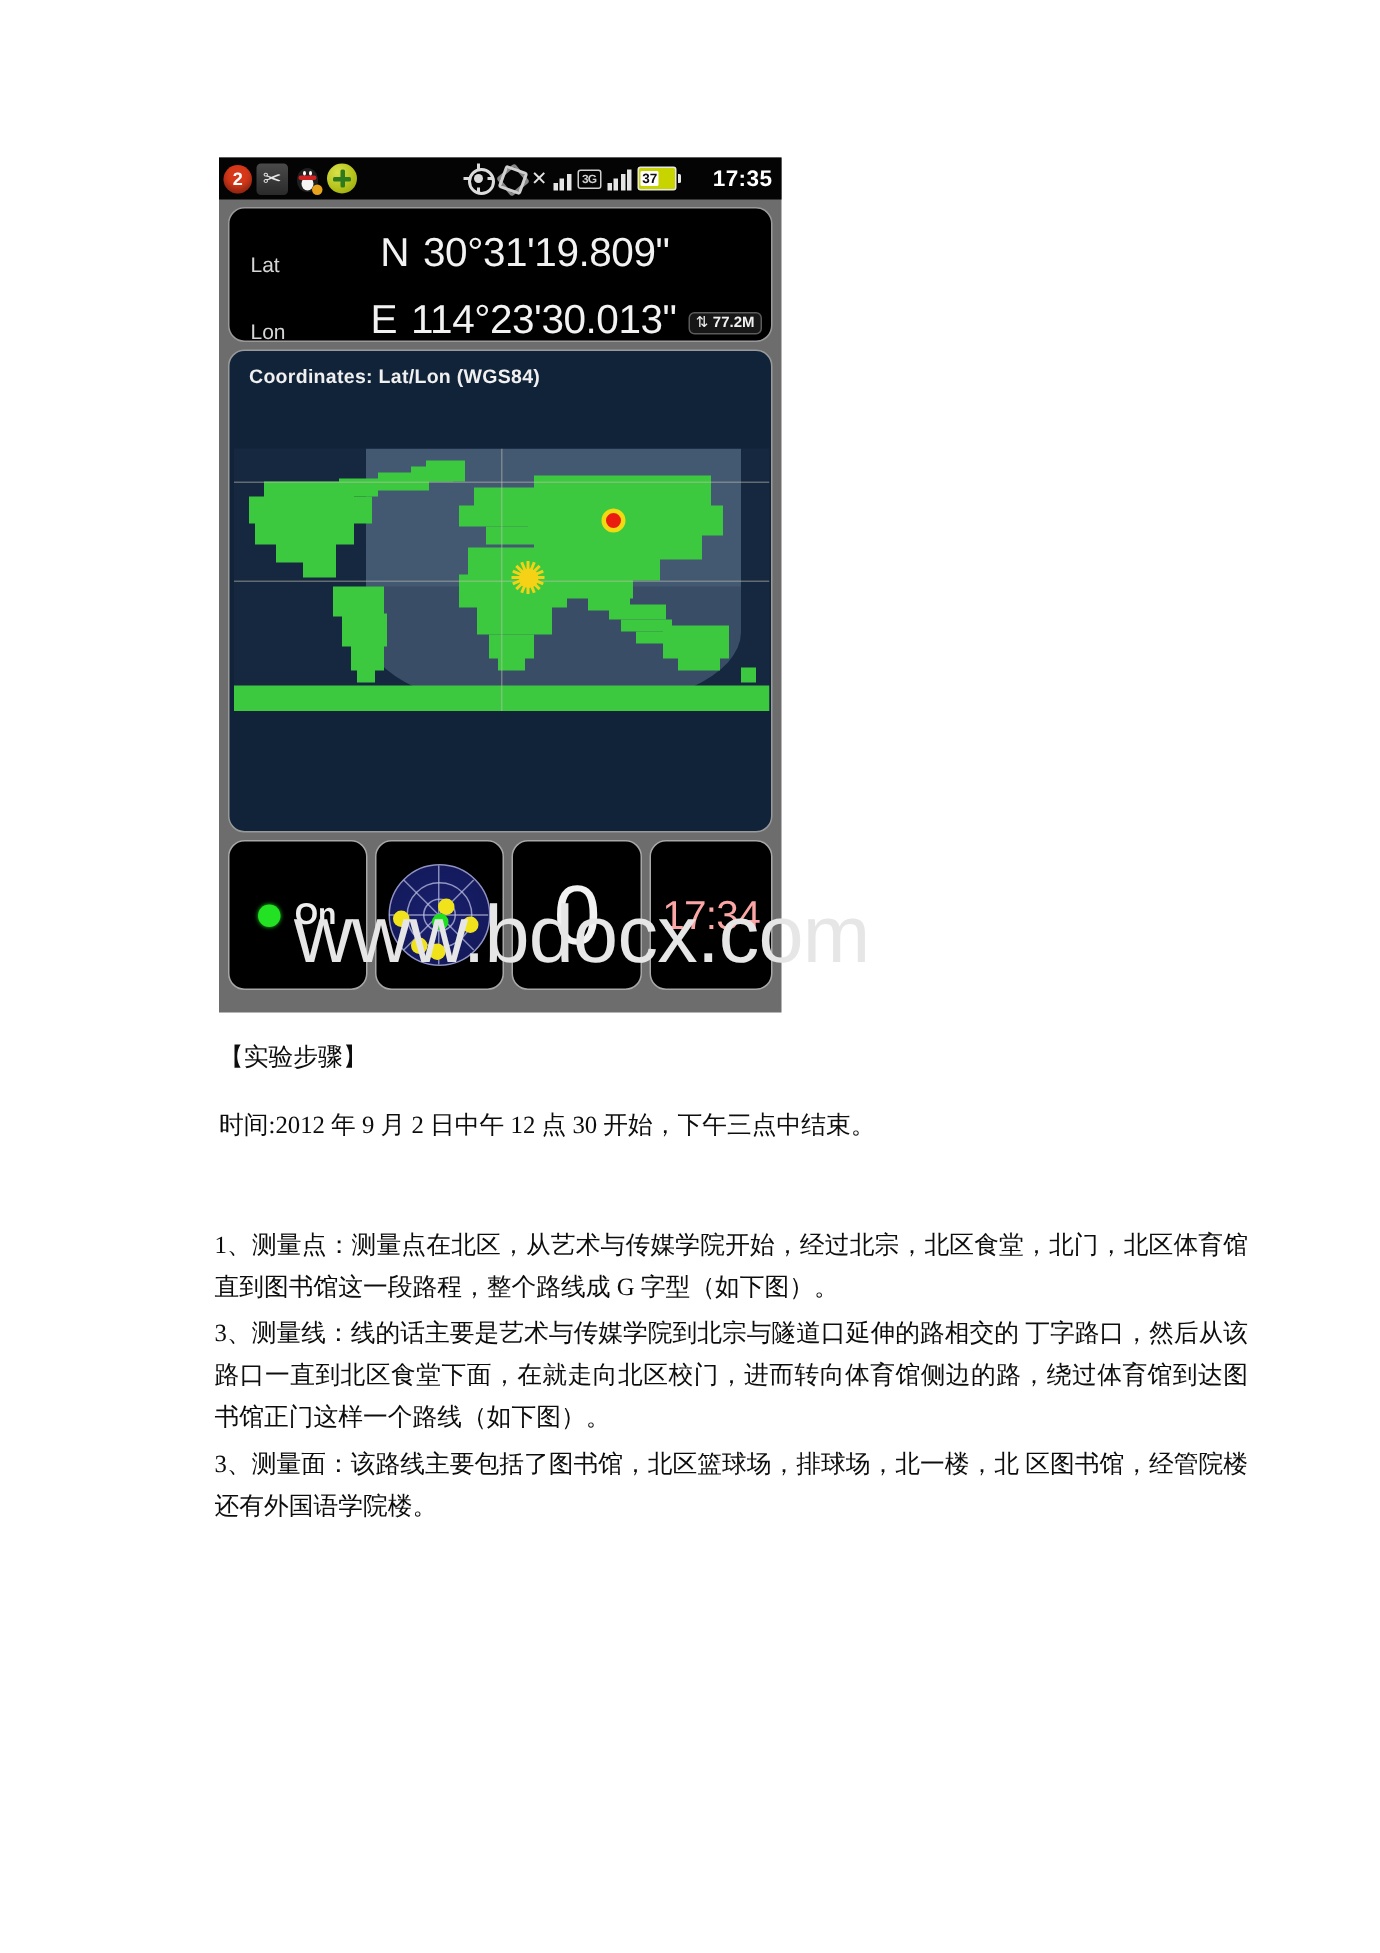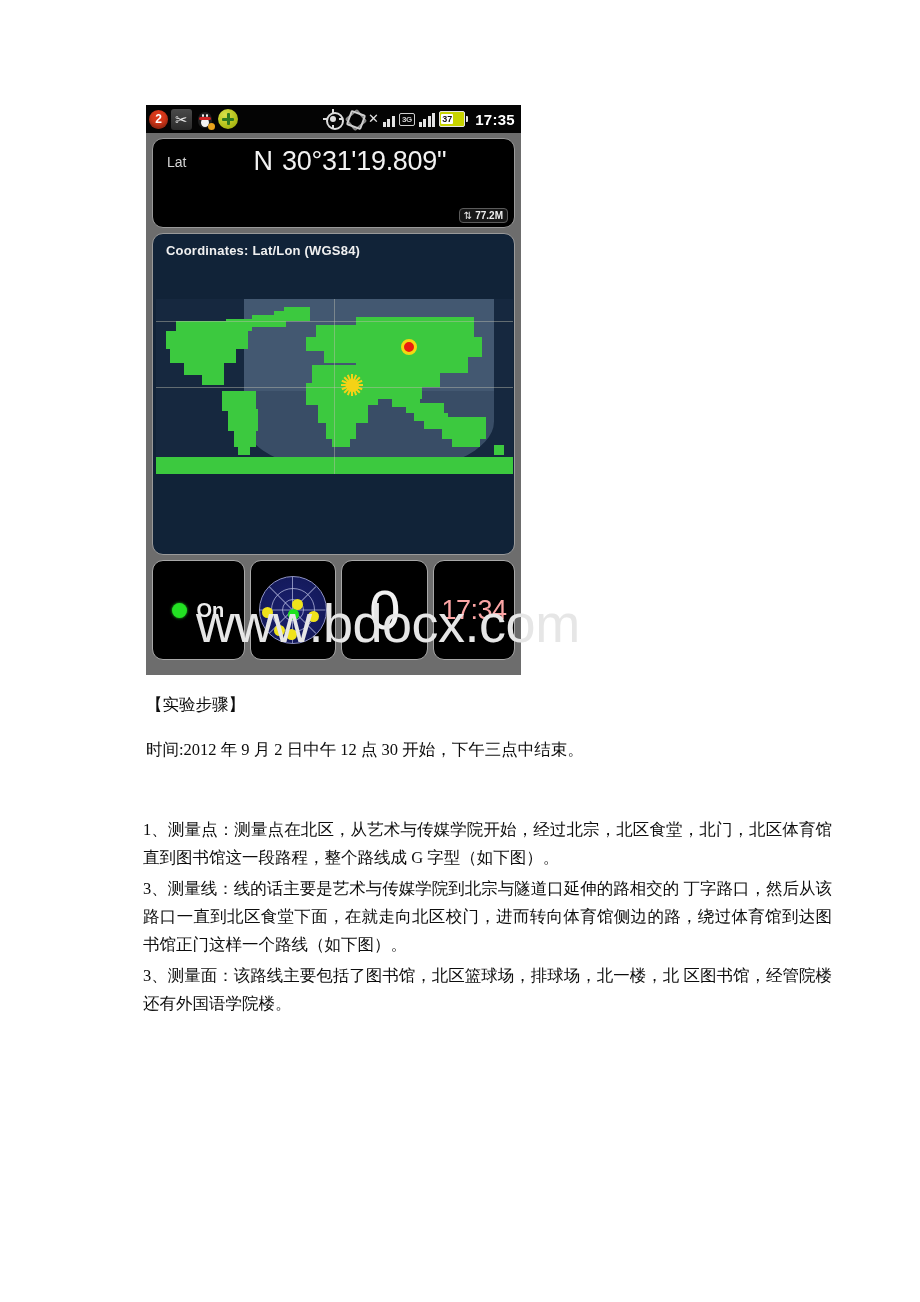--- a/index.html
+++ b/index.html
@@ -124,33 +124,33 @@
   }
   .ico-batt:after{
     content:"";position:absolute;right:-4px;top:4px;width:2.5px;height:6px;background:#e6e6e6;border-radius:0 1px 1px 0;
   }
   .ico-batt span{
     font-size:9px;font-weight:bold;color:#111;
     background:#fff;border-radius:1px;padding:0 1px;margin-left:1px;line-height:10px;
   }
   .sb-clock{
     color:#ffffff;font-size:15px;font-weight:bold;letter-spacing:.3px;
-    margin-left:6px;
+    margin-left:20px;
   }
 
   
   .coordbox{
     position:absolute;left:6px;top:33px;width:363px;height:90px;
     background:#000;border:1px solid #9a9a9a;border-radius:11px;
     box-sizing:border-box;
     font-family:"Liberation Sans","DejaVu Sans",sans-serif;
     overflow:hidden;
   }
   .coordrow{
-    position:absolute;left:0;width:363px;height:45px;display:flex;align-items:center;
+    position:absolute;left:0;width:363px;height:45px;display:flex;align-items:flex-end;
   }
   .coordrow.r1{top:0;}
   .coordrow.r2{top:45px;}
   .coordlabel{
     color:#d6d6d6;font-size:14px;padding-left:14px;width:70px;box-sizing:border-box;
   }
   .coordhemi{
     color:#f2f2f2;font-size:27px;font-weight:300;width:50px;text-align:right;
   }
   .coordval{
@@ -331,20 +331,25 @@
       </span>
       <span class="sb-clock">17:35</span>
     </div>
   </div>
 
   <div class="coordbox">
     <div class="coordrow r1">
       <span class="coordlabel">Lat</span>
       <span class="coordhemi">N</span>
       <span class="coordval">30°31'19.809"</span>
+    </div>
+    <div class="coordrow r2">
+      <span class="coordlabel">Lon</span>
+      <span class="coordhemi">E</span>
+      <span class="coordval">114°23'30.013"</span>
     </div>
     <div class="data-overlay">
       <span class="arrows">⇅</span>
       <span class="amount">77.2M</span>
     </div>
   </div>
 
   <div class="mapbox">
     <div class="map-title">Coordinates: Lat/Lon (WGS84)</div>
     <div class="world" id="world-canvas">

